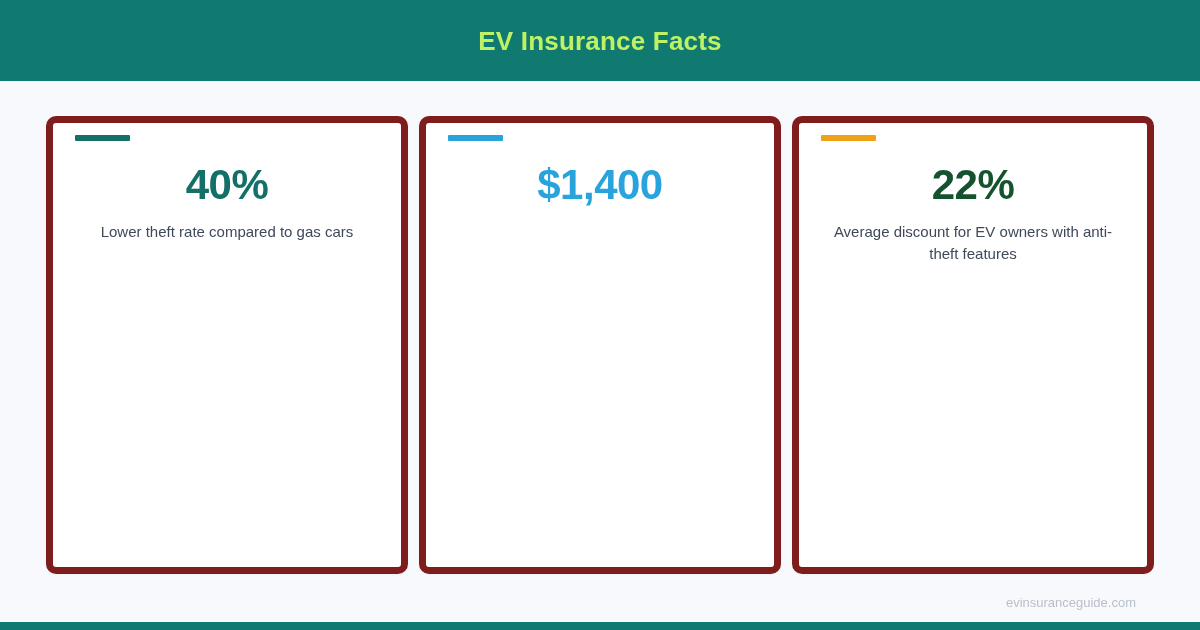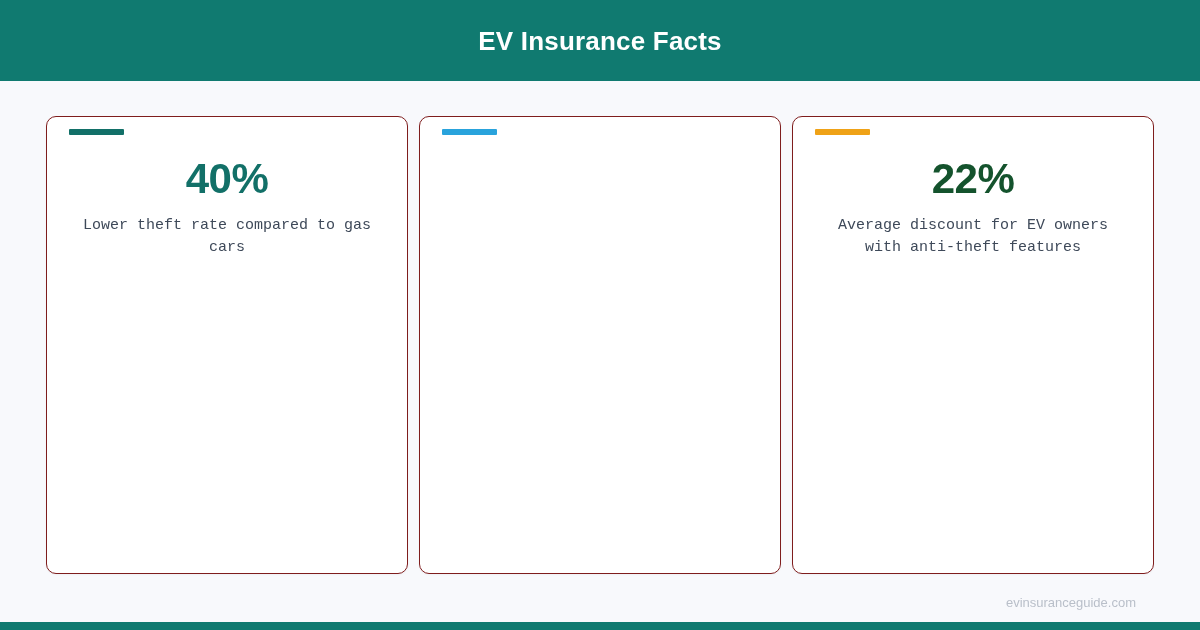--- a/index.html
+++ b/index.html
@@ -51,21 +51,21 @@
   }
   .card-row {
     display: flex;
     align-items: stretch;
     gap: 11px;
     height: 458px;
   }
   .card {
     flex: 1 1 0;
     background: #ffffff;
-    border: 1px solid #7f1d1d;
+    border: 7px solid #7f1d1d;
     border-radius: 10px;
     box-shadow: 0 1px 2px rgba(18, 38, 63, 0.04);
     box-sizing: border-box;
     padding: 12px 22px 0 22px;
     display: flex;
     flex-direction: column;
     align-items: stretch;
     overflow: hidden;
   }
   .accent-bar {
@@ -84,21 +84,20 @@
     margin: 0 0 14px 0;
   }
   .stat-label {
     text-align: center;
     font-size: 15px;
     font-weight: normal;
     color: #3e4959;
     line-height: 22px;
     margin: 0;
     padding: 0 2px;
-    font-family: Liberation Mono, monospace;
   }
 
   
   .footer {
     flex: 0 0 49px;
     display: flex;
     align-items: center;
     justify-content: flex-end;
     padding: 0 64px 6px 0;
     box-sizing: border-box;
@@ -117,34 +116,35 @@
     height: 8px;
     background: #107a70;
   }
 </style>
 </head>
 <body>
 
 <div class="infographic">
 
   <div class="header" style="background: rgb(16, 122, 112);">
-    <h1 class="header-title" style="color: #ffffff;">EV Insurance Facts</h1>
+    <h1 class="header-title" style="color: #bef264;">EV Insurance Facts</h1>
   </div>
 
   <div class="content">
     <div class="card-row">
 
       <div class="card">
         <div class="accent-bar" style="background: rgb(18, 112, 104);"></div>
         <div class="stat-value" style="color: rgb(18, 112, 104);">40%</div>
         <div class="stat-label">Lower theft rate compared to gas cars</div>
       </div>
 
       <div class="card">
         <div class="accent-bar" style="background: rgb(41, 163, 220);"></div>
+        <div class="stat-value" style="color: rgb(41, 163, 220);">$1,400</div>
       </div>
 
       <div class="card">
         <div class="accent-bar" style="background: rgb(239, 162, 23);"></div>
         <div class="stat-value" style="color: #14532d;">22%</div>
         <div class="stat-label">Average discount for EV owners with anti-theft features</div>
       </div>
 
     </div>
   </div>

